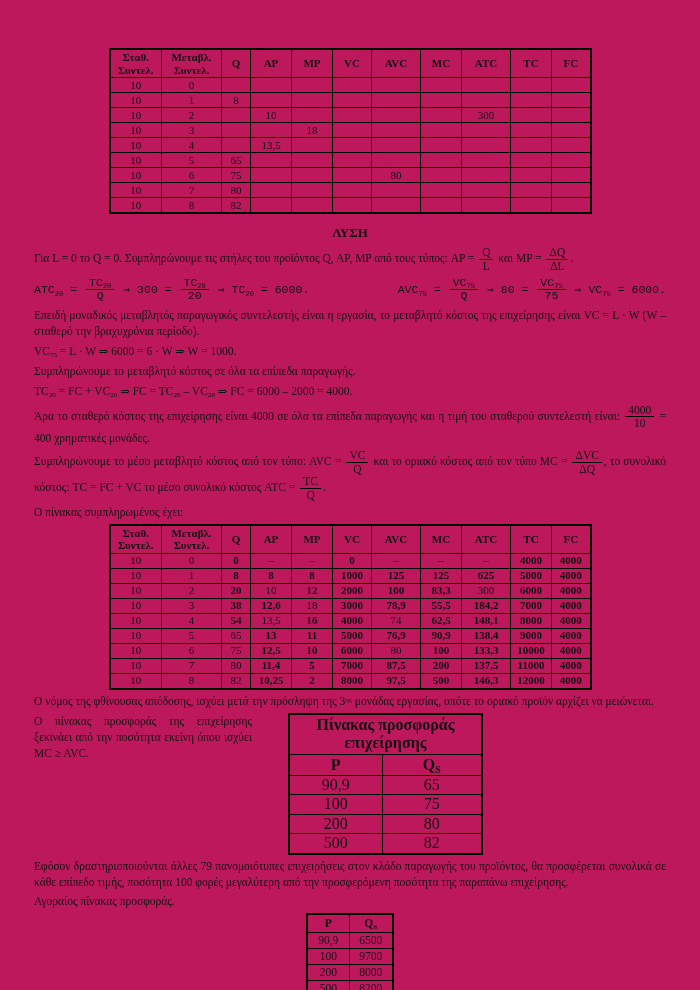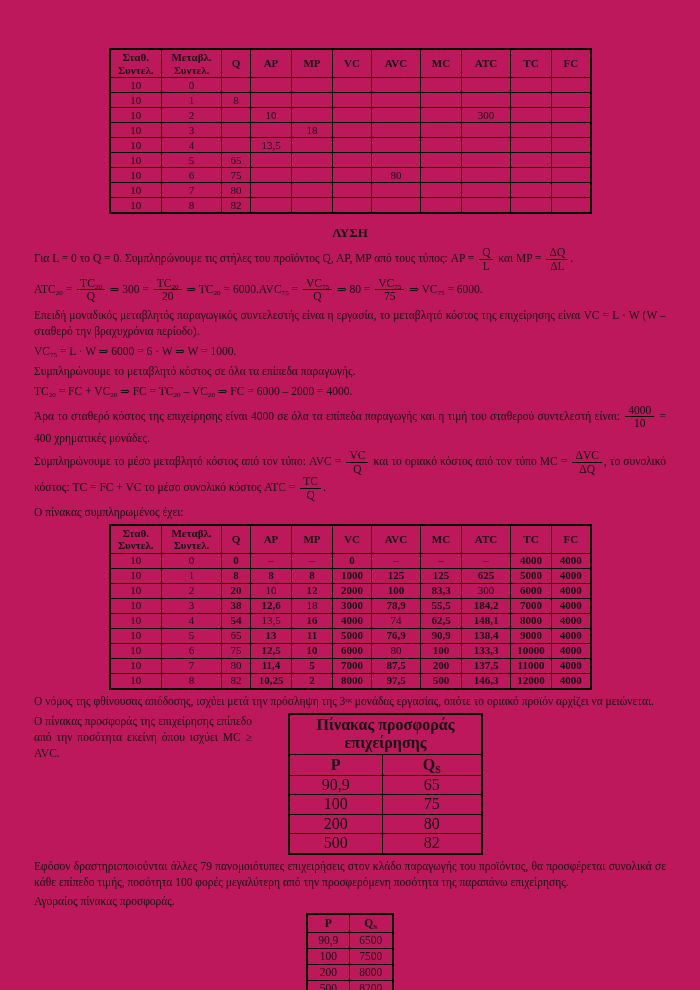--- a/index.html
+++ b/index.html
@@ -32,21 +32,21 @@
   .cost-table col.c9{width:49px;}  .cost-table col.c10{width:41px;}
   .cost-table col.c11{width:39px;}
   #filled-table{margin-top:2px;}
 
   .frac{display:inline-block;text-align:center;vertical-align:middle;margin:0 2px;}
   .frac .num{display:block;border-bottom:1px solid #000;padding:0 3px;line-height:1.1;}
   .frac .den{display:block;padding:0 3px;line-height:1.1;}
   sub{font-size:0.62em;vertical-align:-0.35em;line-height:0;}
   sup{font-size:0.62em;vertical-align:0.45em;line-height:0;}
 
-  .formula-row{display:flex;align-items:center;margin:4px 0;}
+  .formula-row{display:flex;justify-content:space-between;align-items:center;margin:4px 0;font-family:Liberation Mono, monospace;}
   .formula-line{margin:4px 0;}
 
   .supply-section{display:flex;align-items:flex-start;margin:4px 0 2px 0;}
   .supply-note{width:218px;margin-right:36px;}
   .supply-note p{margin:0;}
   #firm-supply-table{font-size:16px;}
   #firm-supply-table col.p{width:93px;}
   #firm-supply-table col.q{width:100px;}
   #firm-supply-table td,#firm-supply-table th{height:15px;}
 
@@ -381,21 +381,21 @@
           <td class="b">12000</td>
           <td class="b">4000</td>
         </tr>
       </tbody>
   </table>
 
   <p>Ο νόμος της φθίνουσας απόδοσης, ισχύει μετά την πρόσληψη της 3<sup>ης</sup> μονάδας εργασίας, οπότε το οριακό προϊόν αρχίζει να μειώνεται.</p>
 
   <div class="supply-section">
     <div class="supply-note">
-      <p>Ο πίνακας προσφοράς της επιχείρησης επίπεδο από την ποσότητα εκείνη όπου ισχύει MC ≥ AVC.</p>
+      <p>Ο πίνακας προσφοράς της επιχείρησης ξεκινάει από την ποσότητα εκείνη όπου ισχύει MC ≥ AVC.</p>
     </div>
     <table id="firm-supply-table">
       <colgroup>
           <col class="p">
           <col class="q">
         </colgroup>
       <thead>
         <tr>
           <th colspan="2">Πίνακας προσφοράς επιχείρησης</th>
         </tr>
@@ -439,21 +439,21 @@
           <th>Q<sub>S</sub></th>
         </tr>
     </thead>
     <tbody>
         <tr>
           <td>90,9</td>
           <td>6500</td>
         </tr>
         <tr>
           <td>100</td>
-          <td>7500</td>
+          <td>9700</td>
         </tr>
         <tr>
           <td>200</td>
           <td>8000</td>
         </tr>
         <tr>
           <td>500</td>
           <td>8200</td>
         </tr>
       </tbody>

